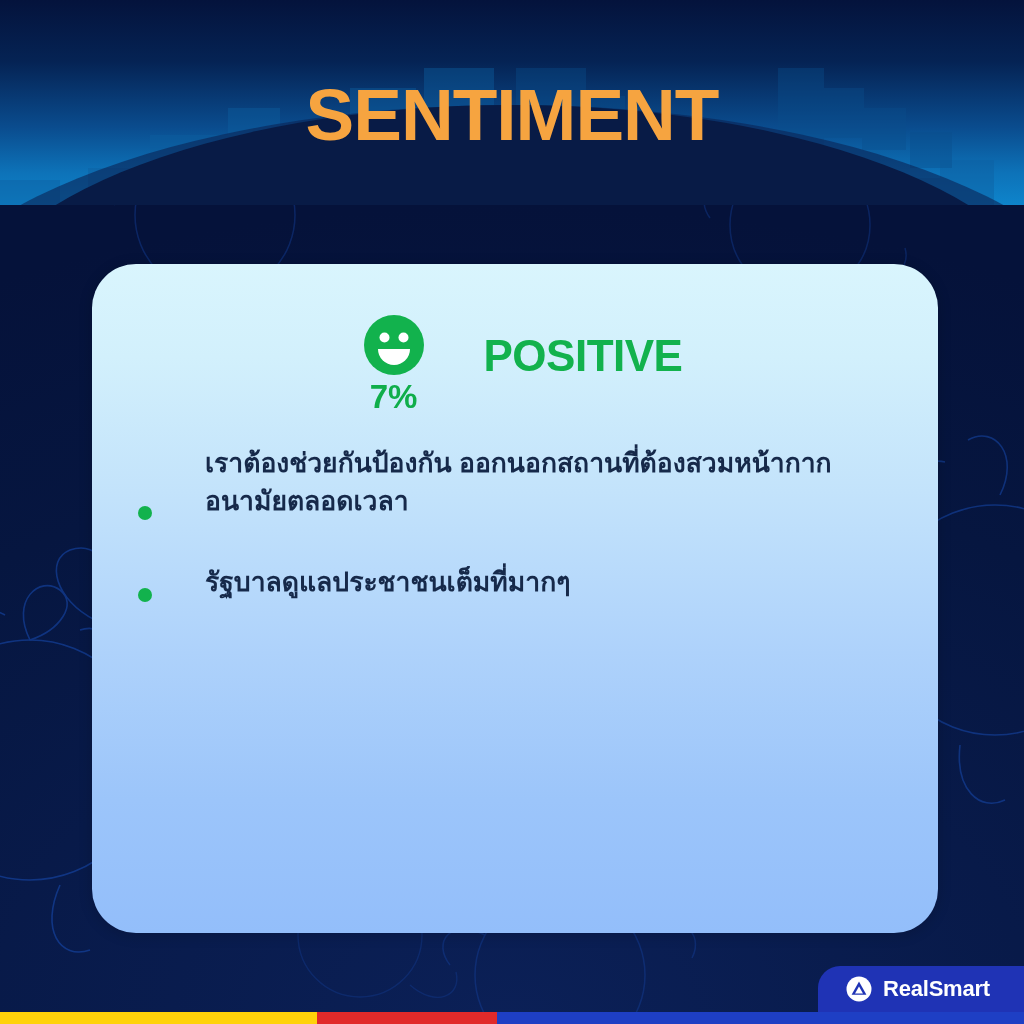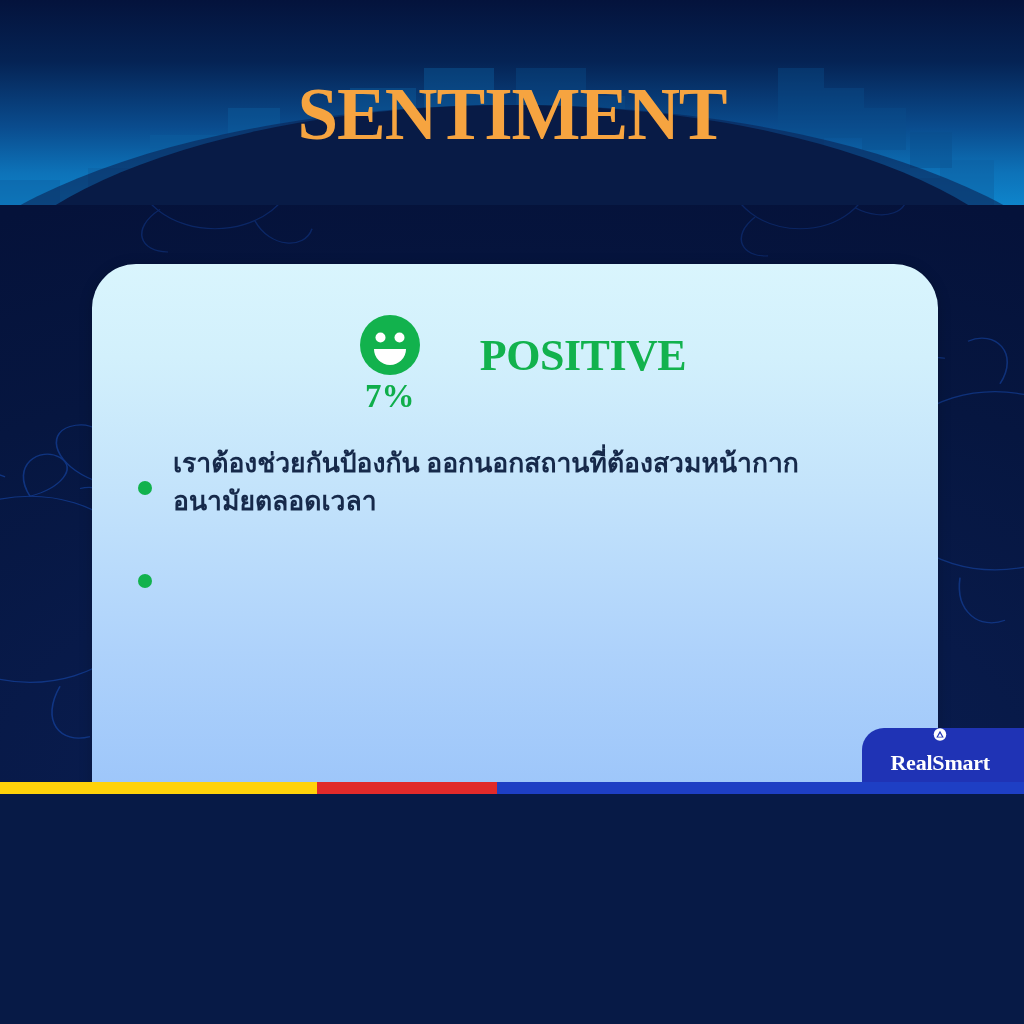--- a/index.html
+++ b/index.html
@@ -3,23 +3,23 @@
 <meta charset="utf-8">
 <style>
   html, body {
     margin: 0;
     padding: 0;
     background: #071A46;
   }
   #stage {
     position: relative;
     width: 1024px;
-    height: 794px;
+    height: 1024px;
     overflow: hidden;
-    font-family: Liberation Serif, serif;
+    font-family: Liberation Sans, sans-serif;
     background: #404040;
   }
 
   
   .bg-base {
     position: absolute;
     inset: 0;
     background:
       radial-gradient(ellipse 120% 80% at 50% 100%, #0B2057 0%, #061640 70%, #05123A 100%),
       linear-gradient(180deg, #0A2158 0%, #071A47 55%, #061334 100%);
@@ -141,22 +141,23 @@
 
   
   .bullets {
     position: absolute;
     left: 46px;
     top: 181px;
     width: 770px;
   }
   .bullet-row {
     display: flex;
-    align-items: center;
+    align-items: flex-end;
     margin-bottom: 44px;
+    gap: 32px;
   }
   .bullet-dot {
     flex: 0 0 auto;
     width: 14px;
     height: 14px;
     border-radius: 50%;
     background: #0FAE4A;
     margin-top: 10px;
     margin-right: 21px;
   }
@@ -168,28 +169,27 @@
     letter-spacing: 0px;
     max-width: 700px;
   }
 
   
   .footer-logo {
     position: absolute;
     right: 0;
     bottom: 12px;
     height: 46px;
-    padding: 0 34px 8px 28px;
+    padding: 0 34px 0 28px;
     background: #1F33B5;
     border-top-left-radius: 22px;
     display: flex;
     align-items: center;
     gap: 11px;
     z-index: 6;
-    flex-direction: column;
   }
   .logo-mark { width: 26px; height: 26px; display: block; }
   .logo-text {
     font-size: 22px;
     font-weight: 700;
     color: #FFFFFF;
     letter-spacing: -0.2px;
     line-height: 1;
   }
 
@@ -318,20 +318,21 @@
       <div class="sent-label">POSITIVE</div>
     </div>
 
     <div class="bullets">
       <div class="bullet-row">
         <span class="bullet-dot" style="background: rgb(18, 178, 77);"></span>
         <span class="bullet-text">เราต้องช่วยกันป้องกัน ออกนอกสถานที่ต้องสวมหน้ากากอนามัยตลอดเวลา</span>
       </div>
       <div class="bullet-row">
         <span class="bullet-dot" style="background: rgb(18, 178, 77);"></span>
+        <span class="bullet-text">รัฐบาลดูแลประชาชนเต็มที่มากๆ</span>
       </div>
     </div>
 
   </div>
 
   <div class="footer-logo">
     <svg class="logo-mark" viewBox="0 0 26 26" aria-hidden="true">
       <circle cx="13" cy="13" r="12.5" fill="#FFFFFF"></circle>
       <path d="M13 5.4 L20.4 18.8 L5.6 18.8 Z" fill="#1F33B5"></path>
       <path d="M13 10.4 L17 17.6 L9 17.6 Z" fill="#FFFFFF"></path>

